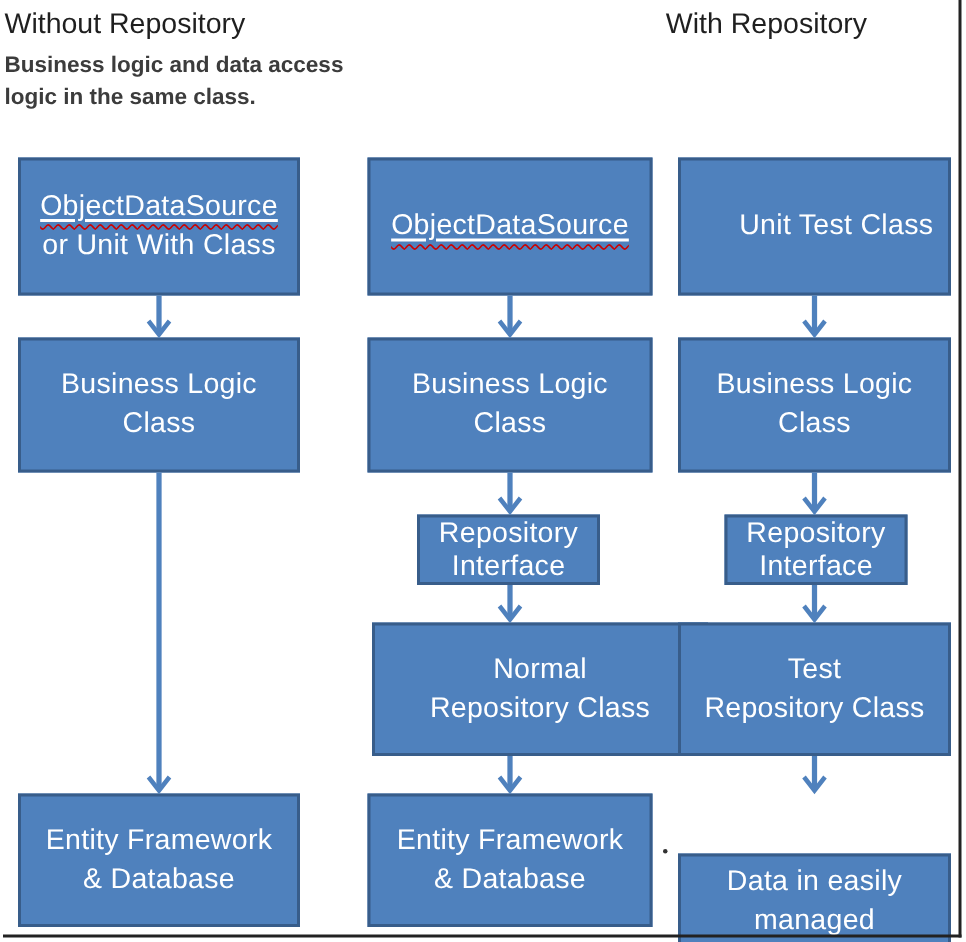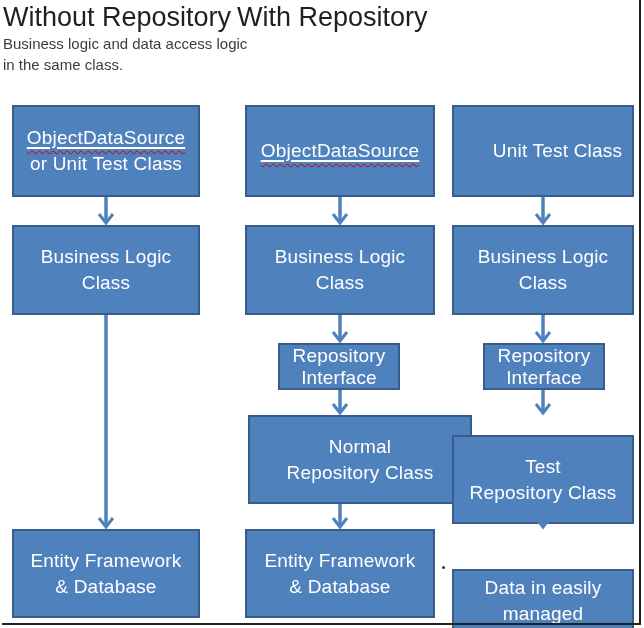--- a/index.html
+++ b/index.html
@@ -15,30 +15,31 @@
   html,body{margin:0;padding:0;background:#ffffff;}
   .canvas{
     position:relative;
     width:644px;height:628px;
     background:#ffffff;
     overflow:hidden;
     font-family:"Liberation Sans", sans-serif;
   }
   .title{
     position:absolute;
-    font-size:27px;
+    font-size:19px;
     line-height:30px;
     color:var(--title-text);
     white-space:nowrap;
   }
   .desc{
     position:absolute;
     font-size:15px;
     line-height:21px;
     color:var(--body-text);
+    font-weight:bold;
   }
   .box{
     position:absolute;
     box-sizing:border-box;
     background:var(--box-fill);
     border:2.5px solid var(--box-border);
     display:flex;
     align-items:center;
     justify-content:center;
     text-align:center;
@@ -82,26 +83,26 @@
   }
 </style>
 </head>
 <body>
 
 <div class="canvas">
 
   <div class="title" style="left:3px;top:2px;">Without Repository</div>
   <div class="desc" style="left:3px;top:33px;width:252px;">Business logic and data access logic in the same class.</div>
 
-  <div class="title" style="left:237px;top:2px;width:316px;text-align:left;">With Repository</div>
+  <div class="title" style="left:262px;top:2px;width:316px;text-align:right;">With Repository</div>
 
   <div class="box" style="left:12px;top:105px;width:188px;height:92px;">
     <div class="label">
       <span class="spell"><span class="wavy">ObjectDataSource</span></span><br>
-      <span>or Unit Test Class</span>
+      <span>or Unit With Class</span>
     </div>
   </div>
 
   <div class="box" style="left:12px;top:225px;width:188px;height:90px;">
     <div class="label">Business Logic<br>Class</div>
   </div>
 
   <div class="box" style="left:12px;top:529px;width:188px;height:89px;">
     <div class="label">Entity Framework<br>&amp; Database</div>
   </div>
@@ -133,21 +134,21 @@
   </div>
 
   <div class="box" style="left:452px;top:225px;width:182px;height:90px;">
     <div class="label">Business Logic<br>Class</div>
   </div>
 
   <div class="box small" style="left:483px;top:343px;width:122px;height:47px;">
     <div class="label">Repository<br>Interface</div>
   </div>
 
-  <div class="box" style="left:452px;top:415px;width:182px;height:89px;margin-top:20px;">
+  <div class="box" style="left:452px;top:415px;width:182px;height:89px;">
     <div class="label">Test<br>Repository Class</div>
   </div>
 
   <div class="box" style="left:452px;top:529px;width:182px;height:89px;margin-top:40px;">
     <div class="label">Data in easily<br>managed<br>collections</div>
   </div>
 
   <svg class="arrow" style="left:97px;top:197px;" width="18" height="28">
     <line x1="9" y1="0" x2="9" y2="24"></line>
     <polyline points="2,17 9,26 16,17"></polyline>

